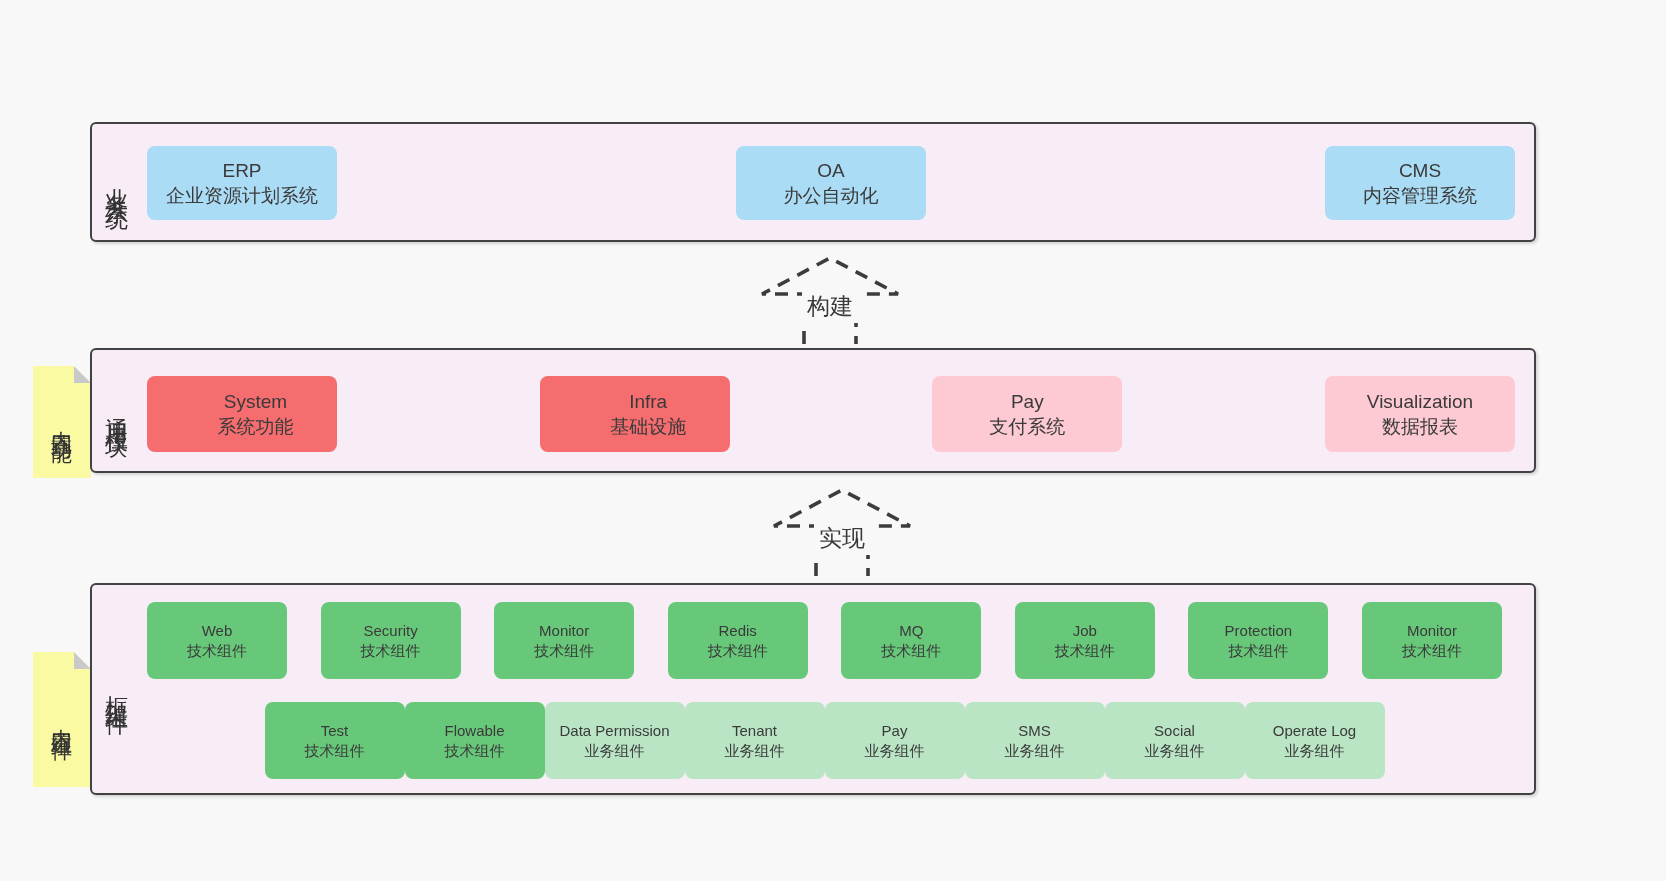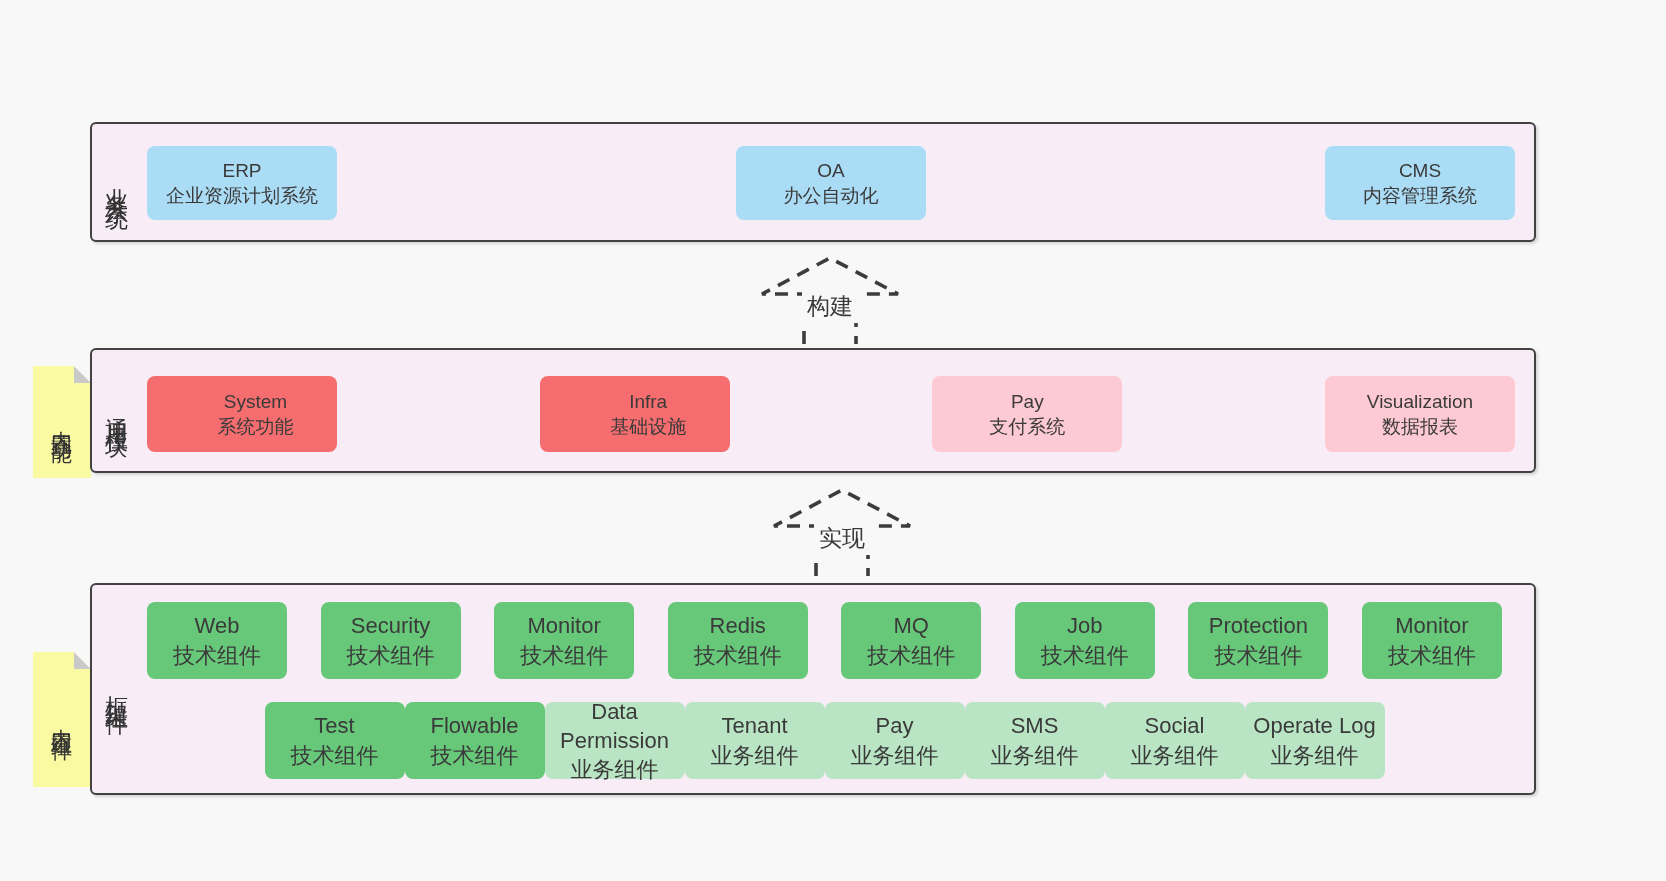--- a/index.html
+++ b/index.html
@@ -31,21 +31,21 @@
   .row-l3b{right:32px;top:117px;height:77px;justify-content:center;}
 
   .node{
     border-radius:8px;display:flex;flex-direction:column;align-items:center;
     justify-content:center;text-align:center;line-height:1.32;
     box-sizing:border-box;padding:4px 8px;
   }
   .node .en{display:block;}
   .node .cn{display:block;}
   .node-wide{width:190px;font-size:19px;}
-  .node-narrow{width:140px;font-size:22px;}
+  .node-narrow{width:140px;font-size:15px;}
   .c-blue{background:#abdcf5;}
   .c-red{background:#f56d6f;padding-left:35px;}
   .c-pink{background:#fdc9d2;}
   .c-green-dark{background:#68c87a;}
   .c-green-light{background:#b9e5c4;}
 
   .sticky{
     position:absolute;left:33px;width:58px;background:#fafaa2;
     clip-path:polygon(0 0,calc(100% - 17px) 0,100% 17px,100% 100%,0 100%);
     display:flex;align-items:center;justify-content:center;

